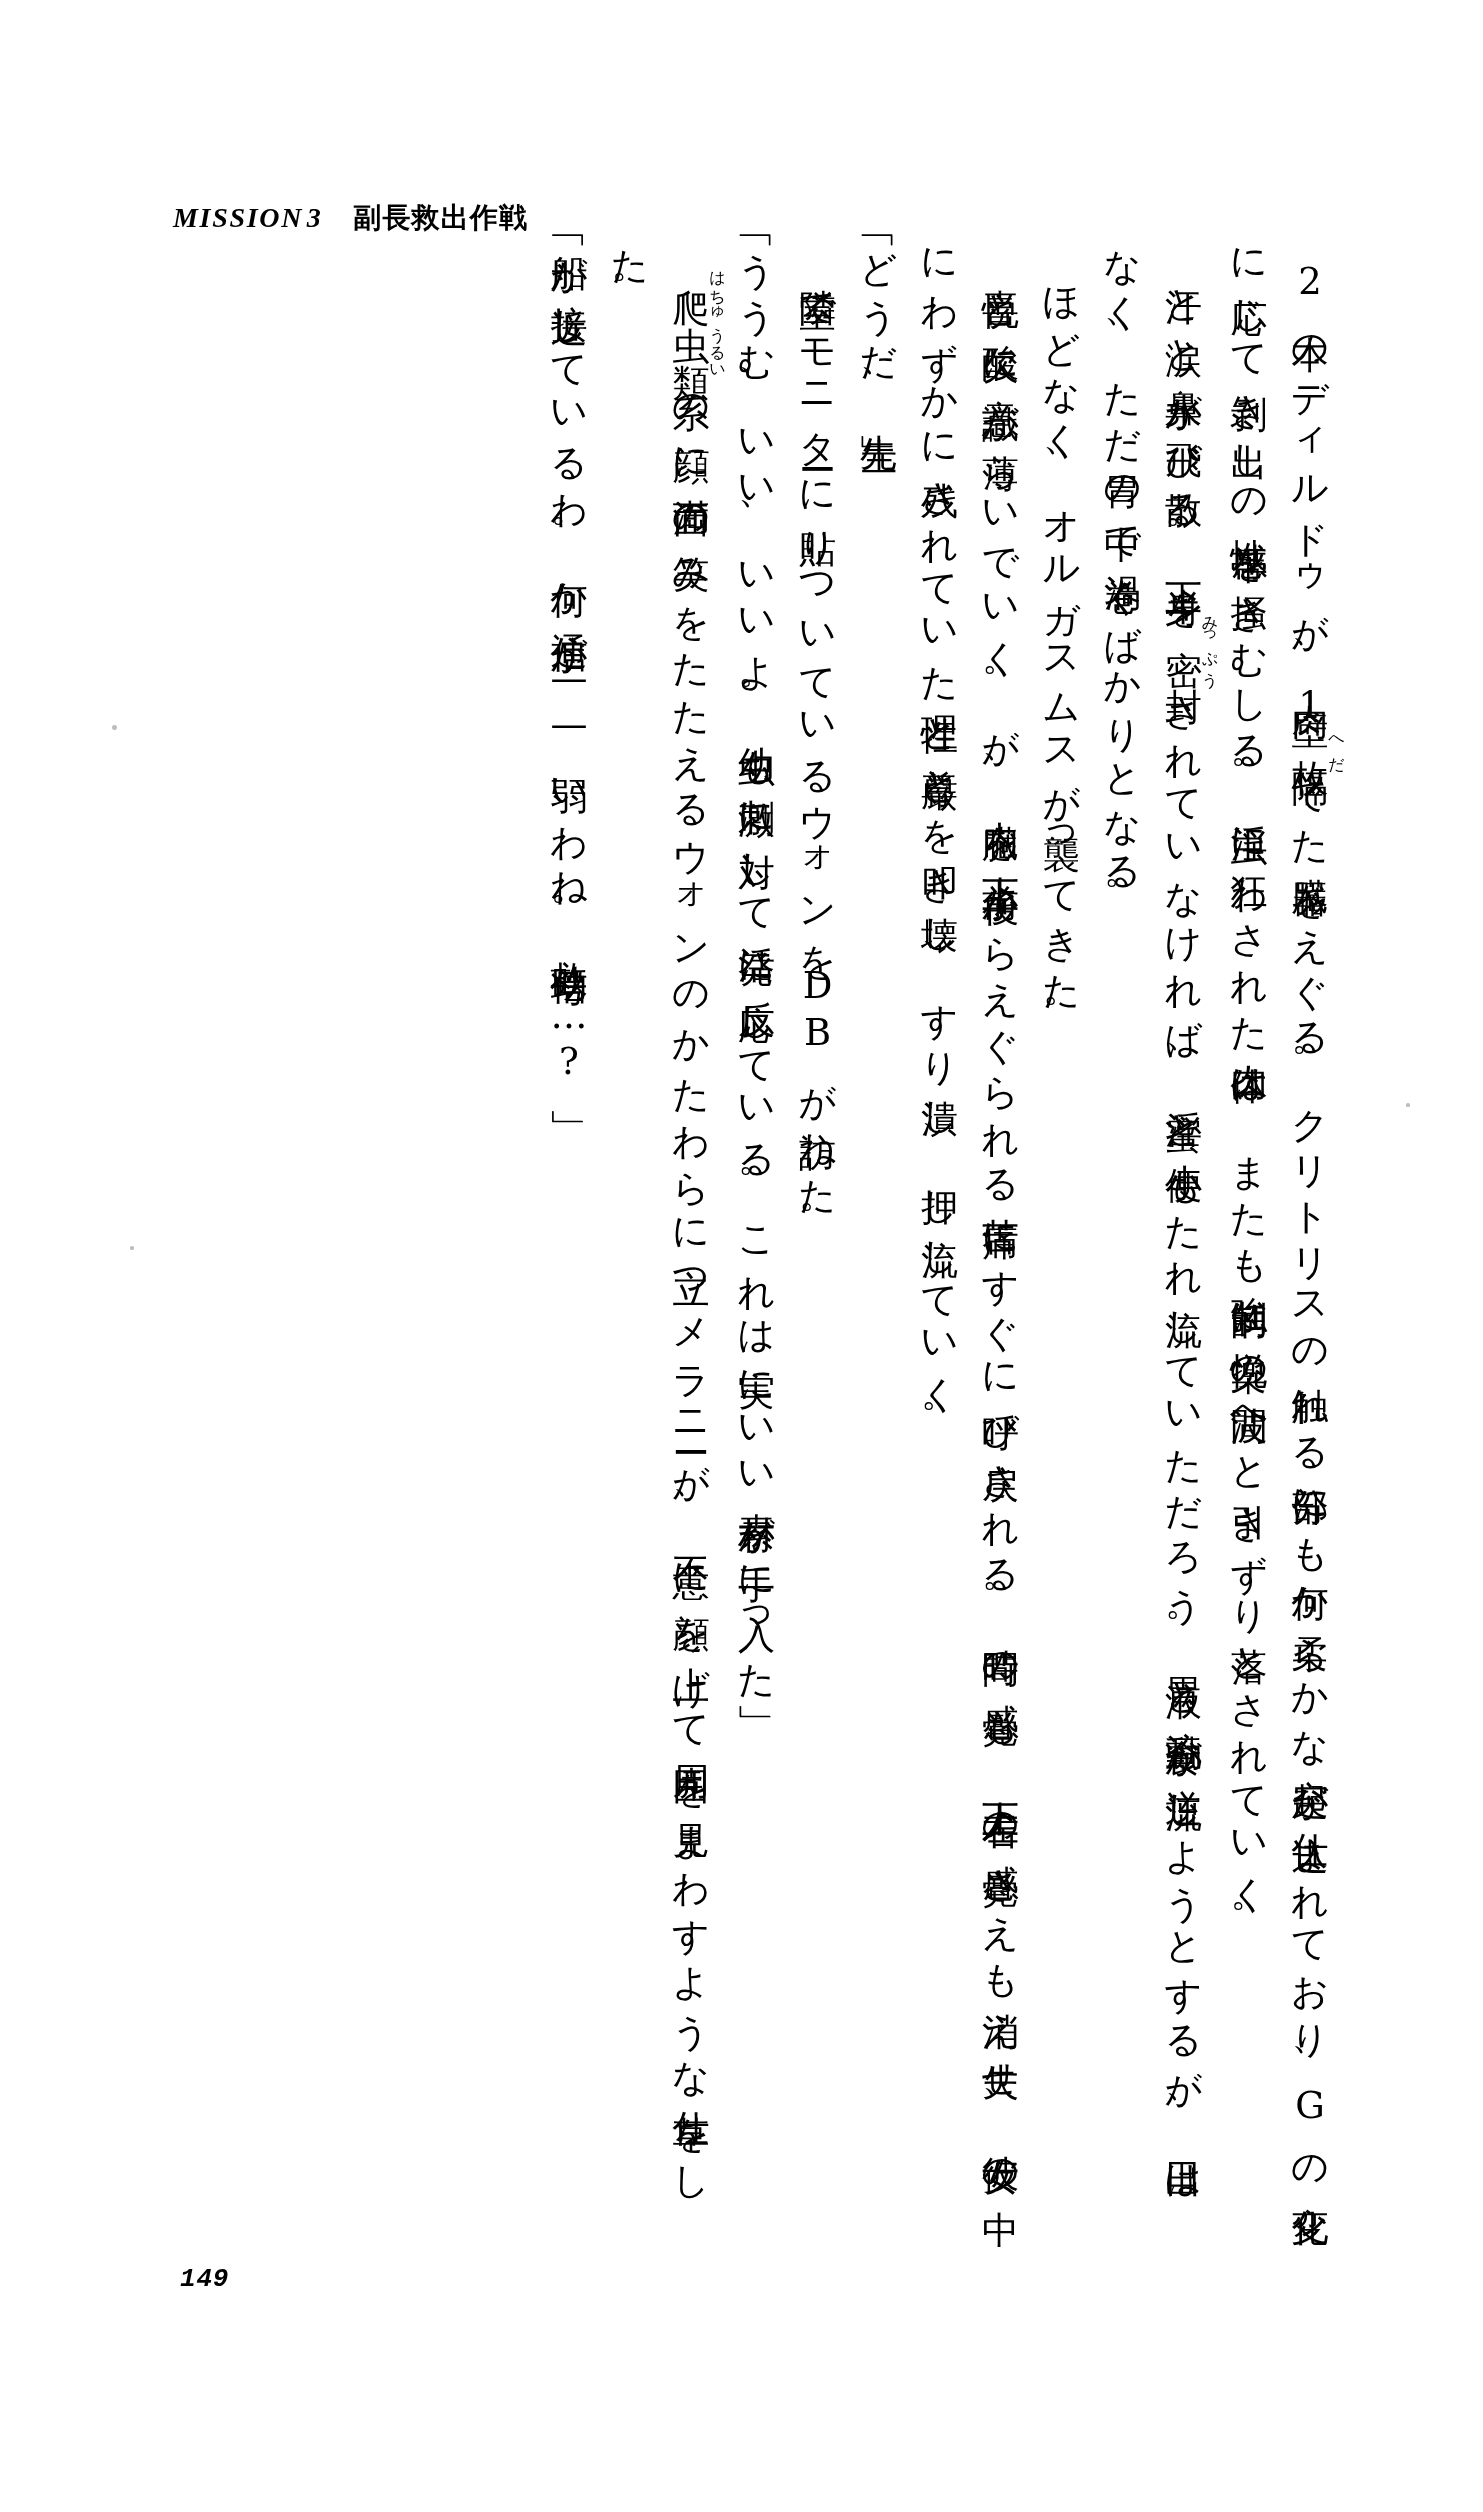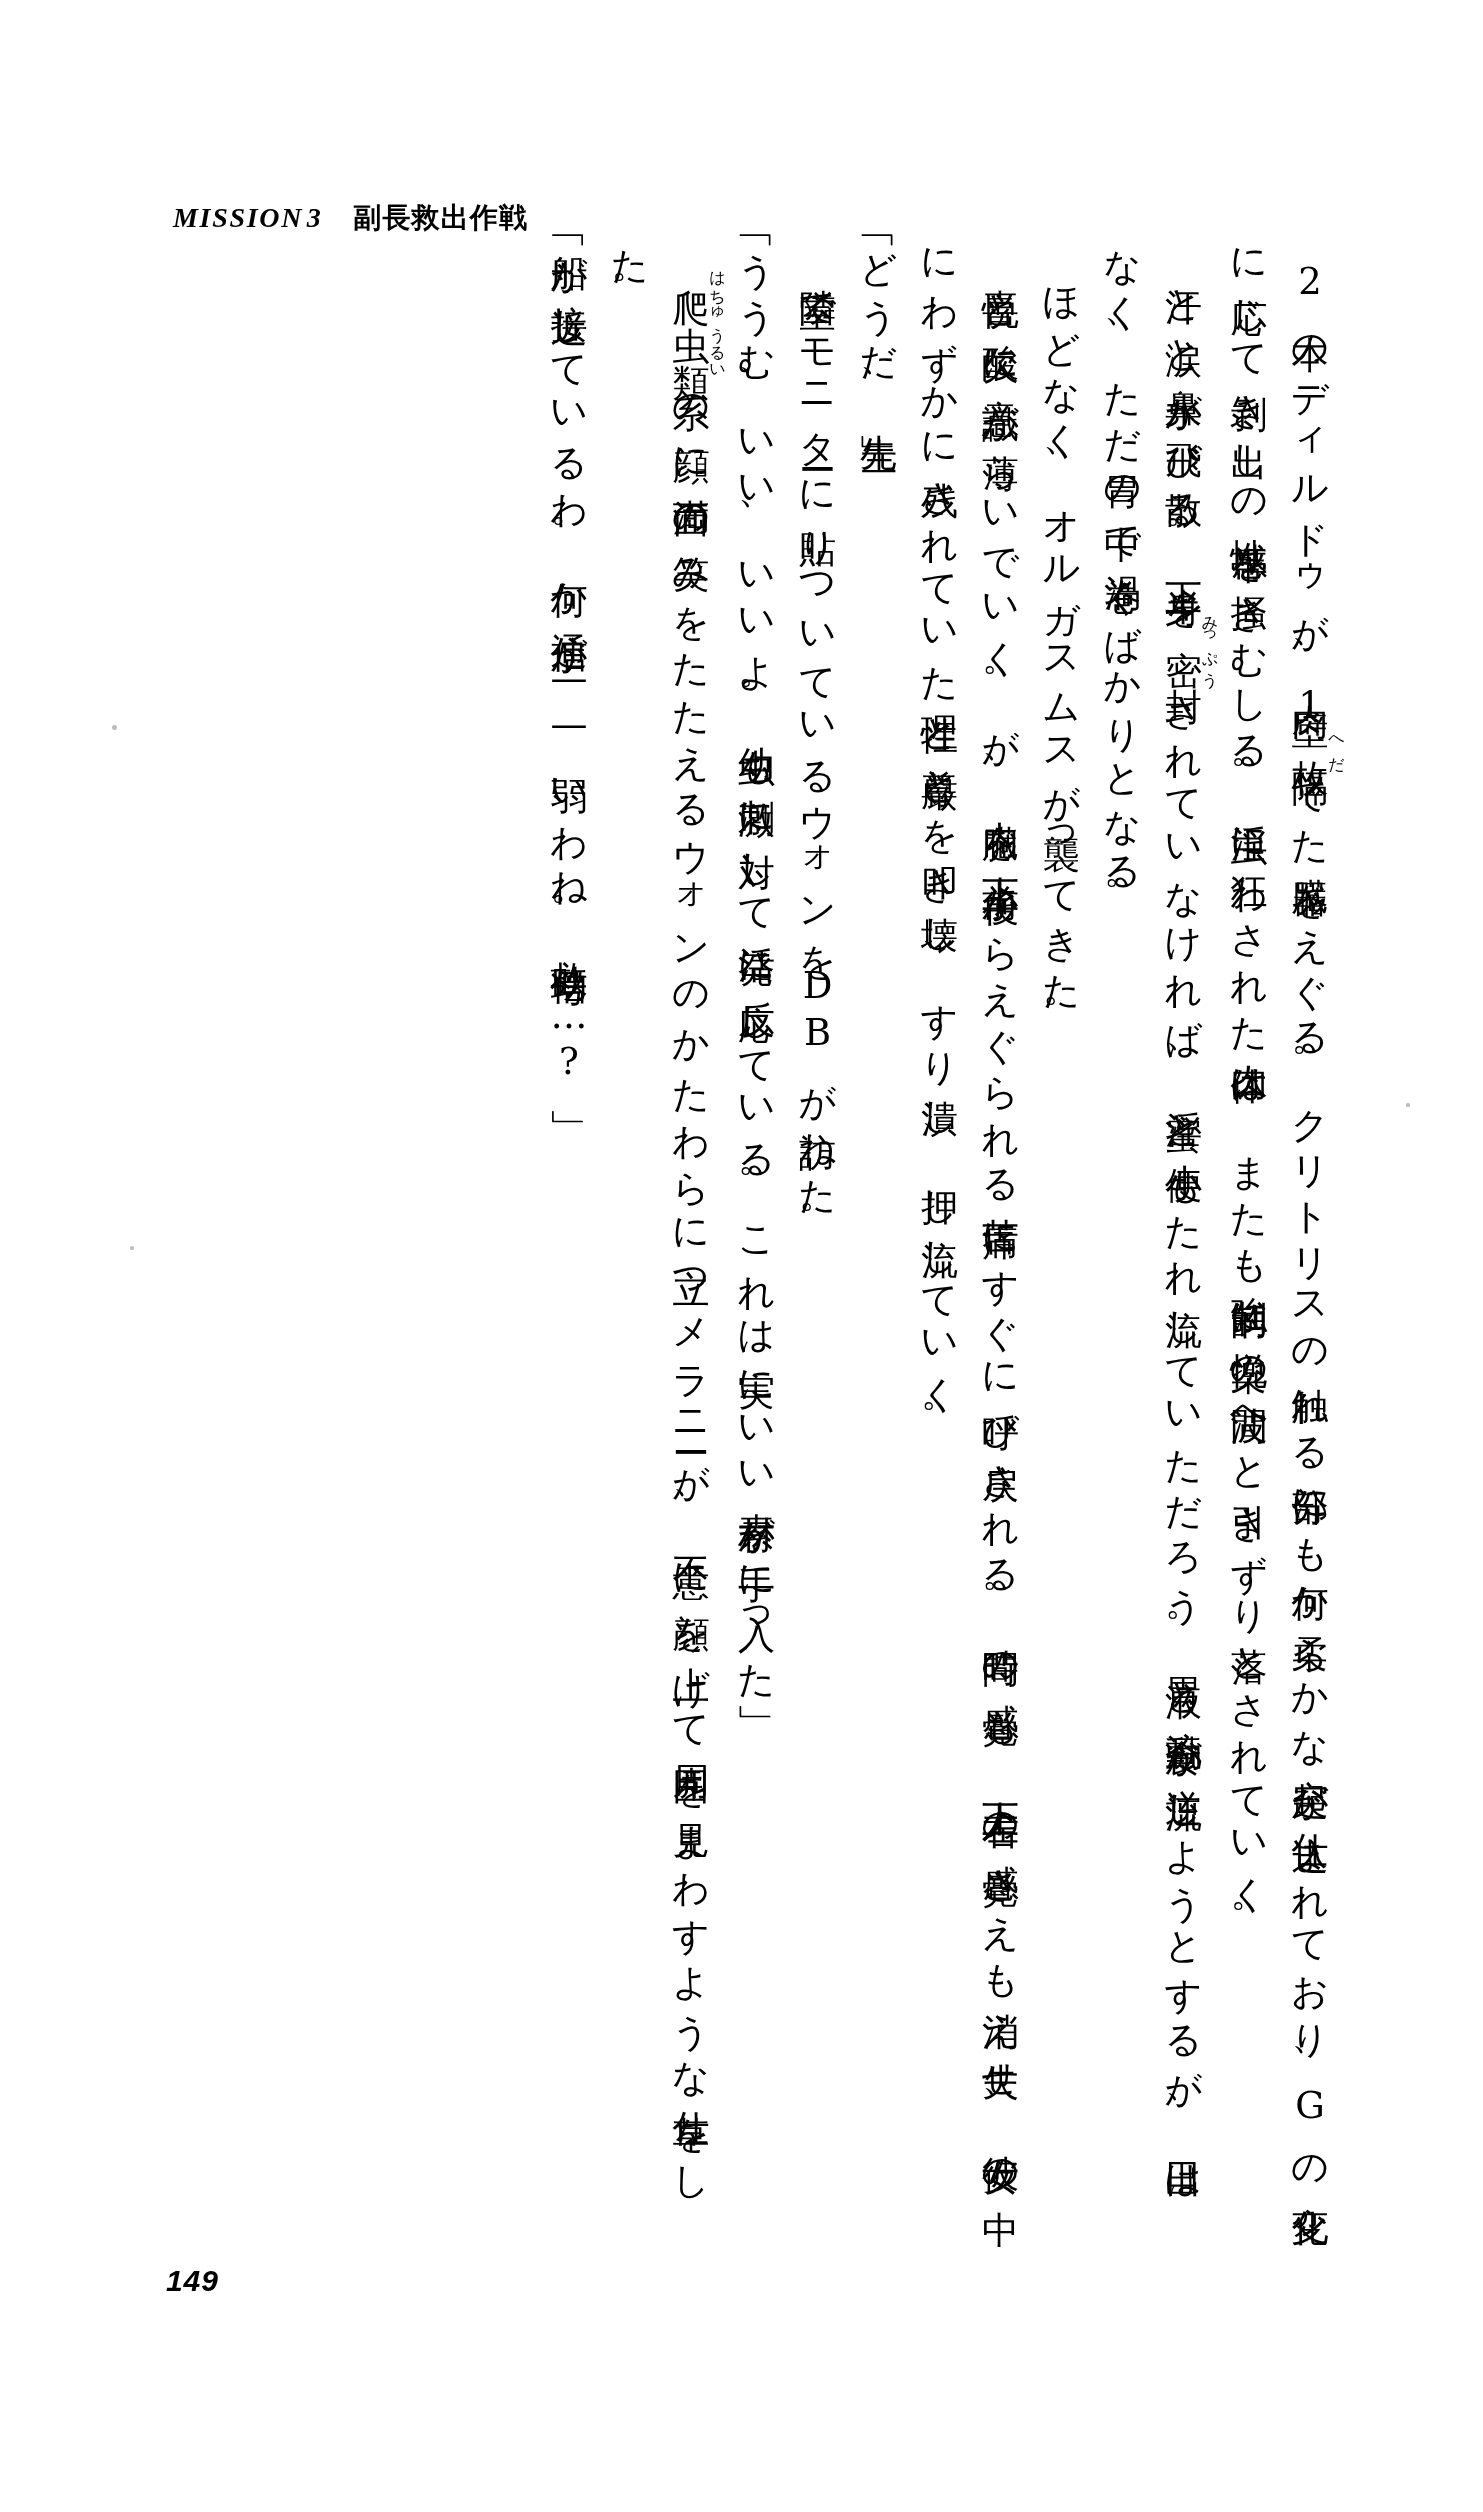--- a/index.html
+++ b/index.html
@@ -85,24 +85,24 @@
   }
   ruby rt {
     font-size: 16px;
     letter-spacing: 0.02em;
     line-height: 1;
   }
 
   
   .folio {
     position: absolute;
-    left: 166px;
+    left: 180px;
     top: 2264px;
-    font-size: 30px;
-    font-family: Liberation Sans, sans-serif;
+    font-size: 26px;
+    font-family: Liberation Mono, monospace;
     font-style: italic;
     font-weight: 700;
     letter-spacing: 0.03em;
   }
 
   
   .speckle {
     position: absolute;
     background: #bdbdbd;
     border-radius: 50%;

